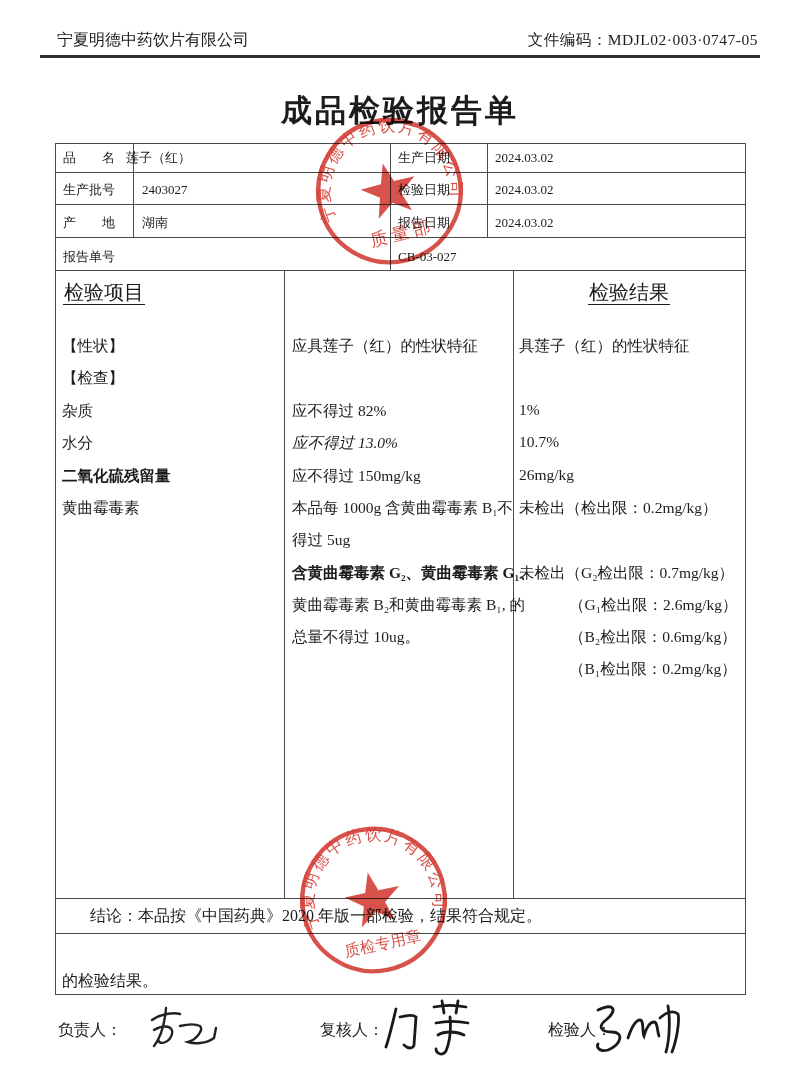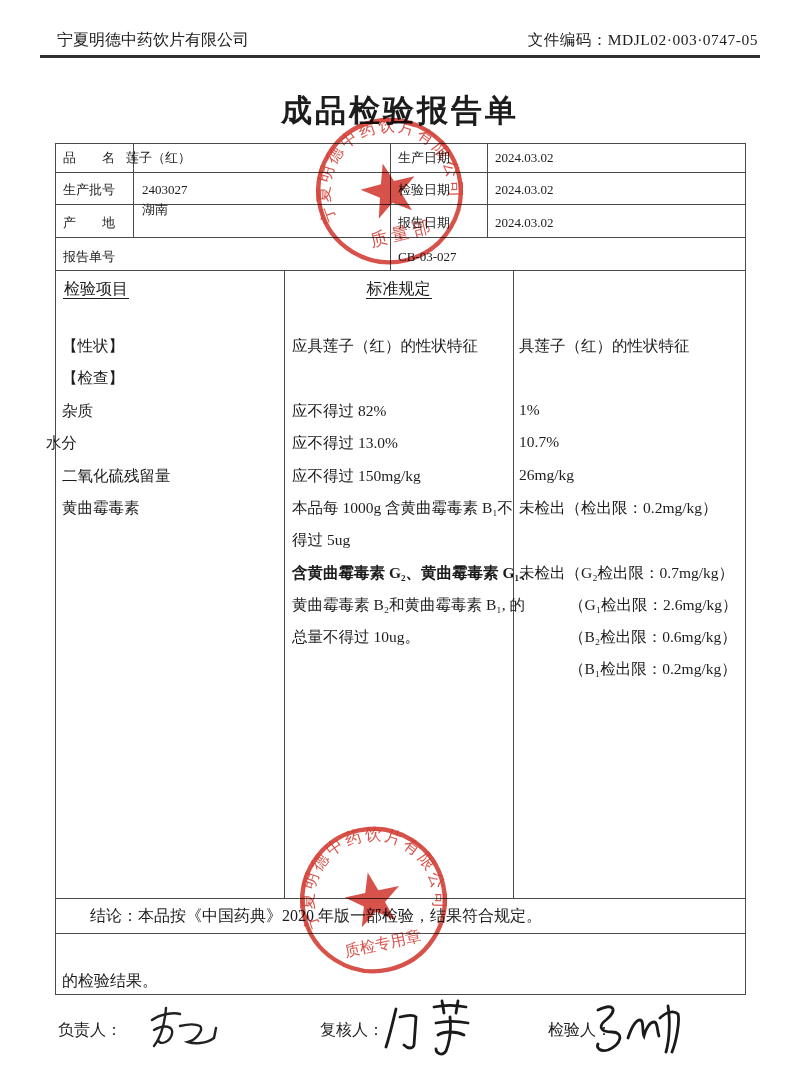--- a/index.html
+++ b/index.html
@@ -11,21 +11,21 @@
   .hline{position:absolute;background:#4a4a4a;height:1px;}
   .vline{position:absolute;background:#4a4a4a;width:1px;}
   .rule-thick{position:absolute;left:40px;top:55px;width:720px;height:3px;background:#2f2f2f;}
   .hdr-left{position:absolute;left:57px;top:30px;font-size:16px;}
   .hdr-right{position:absolute;right:42px;top:30px;font-size:15.5px;letter-spacing:.5px;}
   .title{position:absolute;left:0;top:90px;width:100%;text-align:center;
          font-size:31px;font-weight:bold;letter-spacing:3px;}
   .outer{position:absolute;left:55px;top:143px;width:689px;height:850px;border:1px solid #4a4a4a;}
   .cellt{position:absolute;font-size:13px;line-height:24px;white-space:nowrap;font-family:Liberation Serif, serif;}
   .just{display:inline-flex;justify-content:space-between;}
-  .colhdr{position:absolute;font-size:16px;}
+  .colhdr{position:absolute;font-size:20px;}
   .colhdr span{border-bottom:1px solid #1c1c1c;padding:0 1px 1px 1px;}
   .insp{position:absolute;font-size:15.5px;white-space:nowrap;}
   .indent{padding-left:50px;}
   .concl{position:absolute;font-size:16px;white-space:nowrap;}
   .siglabel{position:absolute;font-size:16px;}
   .stamp{position:absolute;mix-blend-mode:multiply;opacity:.92;}
   .sig svg{overflow:visible;}
 </style>
 </head>
 <body>
@@ -58,45 +58,45 @@
   <div class="cellt" style="left:126px;top:146px;">莲子（红）</div>
   <div class="cellt" style="left:398px;top:146px;">生产日期</div>
   <div class="cellt" style="left:495px;top:146px;">2024.03.02</div>
 
   <div class="cellt" style="left:63px;top:178px;">生产批号</div>
   <div class="cellt" style="left:142px;top:178px;">2403027</div>
   <div class="cellt" style="left:398px;top:178px;">检验日期</div>
   <div class="cellt" style="left:495px;top:178px;">2024.03.02</div>
 
   <div class="cellt just" style="left:63px;top:211px;width:58px;">产　　地</div>
-  <div class="cellt" style="left:142px;top:198px;">湖南</div>
+  <div class="cellt" style="left:142px;top:211px;">湖南</div>
   <div class="cellt" style="left:398px;top:211px;">报告日期</div>
   <div class="cellt" style="left:495px;top:211px;">2024.03.02</div>
 
   <div class="cellt" style="left:63px;top:245px;text-align:center;">报告单号</div>
   <div class="cellt" style="left:398px;top:245px;">CB-03-027</div>
 
   <div class="colhdr" style="left:63px;top:279px;"><span>检验项目</span></div>
-  <div class="colhdr" style="left:284px;top:279px;width:229px;text-align:center;"><span>标准规定</span></div>
+  <div class="colhdr" style="left:513px;top:279px;width:232px;text-align:center;"><span>检验结果</span></div>
 
   <div class="insp" style="left:62px;top:336px;">【性状】</div>
   <div class="insp" style="left:292px;top:336px;">应具莲子（红）的性状特征</div>
   <div class="insp" style="left:519px;top:336px;">具莲子（红）的性状特征</div>
 
   <div class="insp" style="left:62px;top:368px;">【检查】</div>
 
   <div class="insp" style="left:62px;top:401px;">杂质</div>
   <div class="insp" style="left:292px;top:401px;">应不得过 82%</div>
   <div class="insp" style="left:519px;top:401px;">1%</div>
 
-  <div class="insp" style="left:46px;top:433px;">水分</div>
-  <div class="insp" style="left:292px;top:433px;">应不得过 13.0%</div>
+  <div class="insp" style="left:62px;top:433px;">水分</div>
+  <div class="insp" style="left:292px;top:433px;font-style:italic;">应不得过 13.0%</div>
   <div class="insp" style="left:519px;top:433px;">10.7%</div>
 
-  <div class="insp" style="left:62px;top:466px;">二氧化硫残留量</div>
+  <div class="insp" style="left:62px;top:466px;font-weight:bold;">二氧化硫残留量</div>
   <div class="insp" style="left:292px;top:466px;">应不得过 150mg/kg</div>
   <div class="insp" style="left:519px;top:466px;">26mg/kg</div>
 
   <div class="insp" style="left:62px;top:498px;">黄曲霉毒素</div>
   <div class="insp" style="left:292px;top:498px;">本品每 1000g 含黄曲霉毒素 B₁不</div>
   <div class="insp" style="left:519px;top:498px;">未检出（检出限：0.2mg/kg）</div>
 
   <div class="insp" style="left:292px;top:530px;">得过 5ug</div>
 
   <div class="insp" style="left:292px;top:563px;font-weight:bold;">含黄曲霉毒素 G₂、黄曲霉毒素 G₁、</div>

